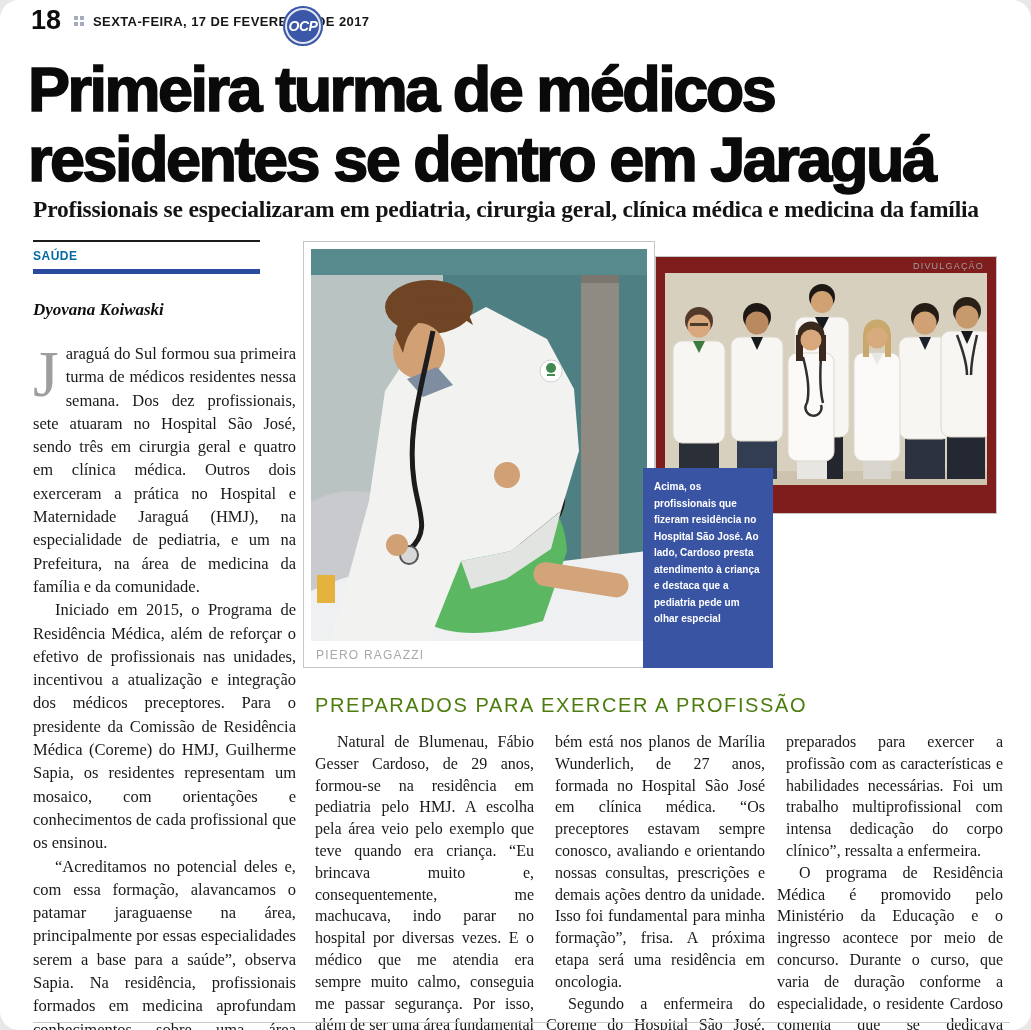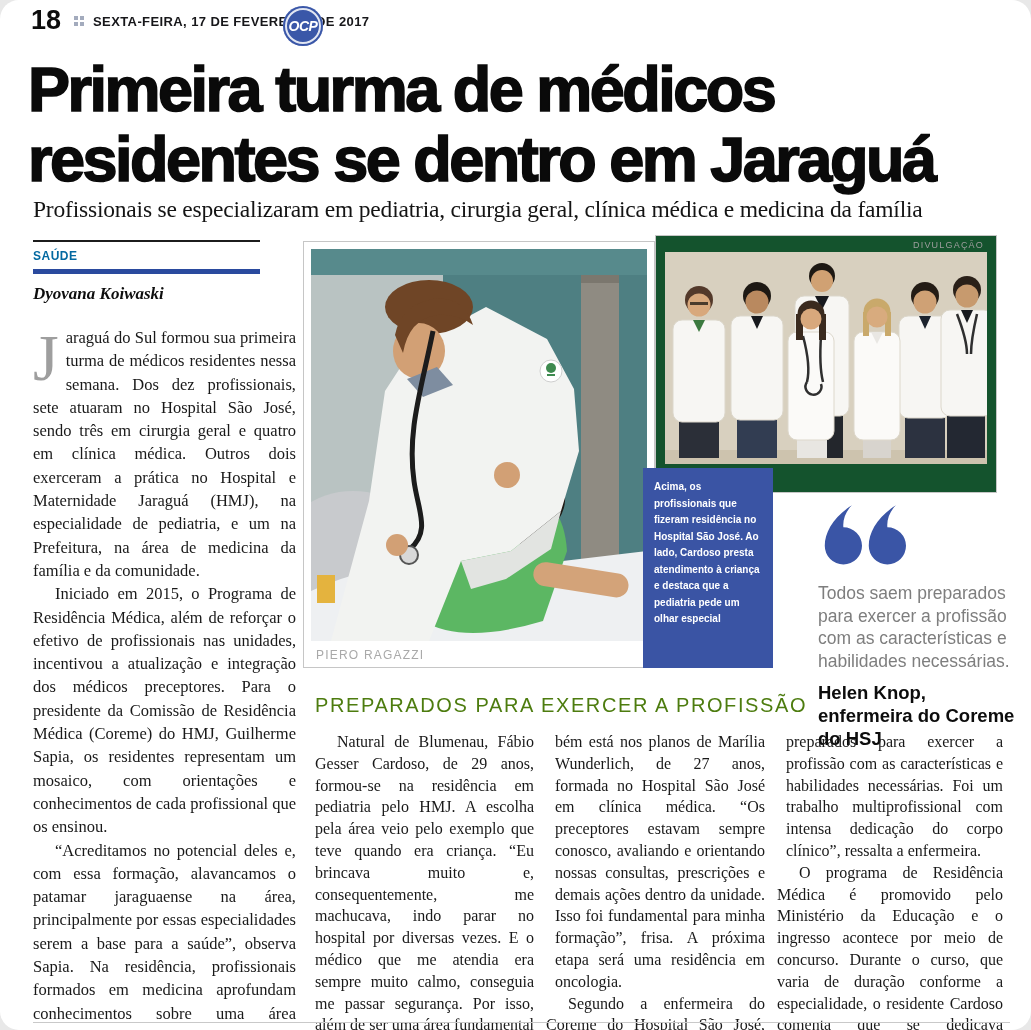--- a/index.html
+++ b/index.html
@@ -15,40 +15,40 @@
             letter-spacing:.4px;color:#17171a;}
   .ocp{left:247px;top:6px;width:40px;height:40px;border-radius:50%;background:#3a57a8;
        box-shadow:inset 0 0 0 2px #3a57a8, inset 0 0 0 4px rgba(255,255,255,.85);
        display:flex;align-items:center;justify-content:center;
        font-family:"Liberation Sans",sans-serif;font-weight:bold;font-style:italic;font-size:14px;color:#fff;letter-spacing:-.5px;margin-left:36px;}
 
   
   .headline{left:28px;top:54px;width:995px;font-family:"Liberation Sans",sans-serif;font-weight:bold;
             font-size:63px;line-height:70px;letter-spacing:-2.5px;color:#0a0a0a;
             -webkit-text-stroke:1.6px #0a0a0a;}
-  .subhead{left:33px;top:196px;width:980px;font-size:23.5px;color:#141414;letter-spacing:-.2px;}
+  .subhead{left:33px;top:196px;width:980px;font-size:23.5px;color:#141414;letter-spacing:-.2px;font-weight:bold;}
 
   
   .leftcol{left:33px;top:240px;width:263px;}
   .kick-rule{width:227px;height:2px;background:#1c1c1c;}
   .kicker{font-family:"Liberation Sans",sans-serif;font-weight:bold;font-size:12px;color:#0369a1;
           letter-spacing:.5px;margin:7px 0 6px 0;}
   .blue-rule{width:227px;height:5px;background:#2a4a9e;}
-  .byline{font-style:italic;font-weight:bold;font-size:17px;margin:10px 0 0 0;color:#0e0e0e;}
+  .byline{font-style:italic;font-weight:bold;font-size:17px;margin:26px 0 0 0;color:#0e0e0e;}
   .bodytext{margin-top:22px;font-size:16.5px;line-height:23.3px;text-align:justify;color:#191919;}
   .bodytext p{margin:0;text-indent:22px;}
   .bodytext p.first{text-indent:0;}
   .dropcap{float:left;font-size:66px;line-height:52px;color:#9e9e9e;padding:6px 7px 0 0;font-family:"Liberation Serif",serif;}
 
   
   .photo-main-box{left:303px;top:241px;width:352px;height:427px;border:1px solid #c6c6c6;background:#fff;box-sizing:border-box;}
   .photo-main-svg{position:absolute;left:7px;top:7px;}
   .credit-main{position:absolute;left:12px;bottom:5px;font-family:"Liberation Sans",sans-serif;font-size:12px;
                letter-spacing:1.2px;color:#a9a9a9;}
-  .photo-group-box{left:655px;top:235px;width:342px;height:258px;border:1px solid #c6c6c6;background:#14532d;box-sizing:border-box;}
+  .photo-group-box{left:655px;top:256px;width:342px;height:258px;border:1px solid #c6c6c6;background:#7f1d1d;box-sizing:border-box;}
   .credit-group{position:absolute;right:12px;top:4px;font-family:"Liberation Sans",sans-serif;font-size:9px;
                 letter-spacing:1.2px;color:#9d9d9d;}
   .photo-group-svg{position:absolute;left:9px;top:16px;}
 
   .caption-box{left:643px;top:468px;width:130px;height:200px;background:#3a54a4;box-sizing:border-box;
                padding:11px 9px 0 11px;font-family:"Liberation Sans",sans-serif;font-weight:bold;
                font-size:10px;line-height:16.5px;color:#ffffff;}
 
   
   .quote{left:818px;top:496px;width:198px;font-family:"Liberation Sans",sans-serif;}
@@ -193,28 +193,20 @@
           <circle cx="212" cy="60" r="13.5" fill="#c9a96b"></circle>
           <rect x="198" y="60" width="6" height="24" fill="#c9a96b"></rect>
           <rect x="220" y="60" width="6" height="24" fill="#c9a96b"></rect>
           <circle cx="212" cy="65" r="10.5" fill="#d8ab7e"></circle>
         </g>
     </svg>
   </div>
 
   <div class="abs caption-box">Acima, os profissionais que fizeram residência no Hospital São José. Ao lado, Cardoso presta atendimento à criança e destaca que a pediatria pede um olhar especial</div>
 
-  <div class="abs quote">
-    <svg class="quote-icon" viewBox="0 0 104 88">
-      <path d="M40,10 C18,24 8,42 8,58 a22,22 0 1,0 22,-22 c-1,-9 3,-19 10,-26 z" fill="#3a55a6"></path>
-      <path d="M92,10 C70,24 60,42 60,58 a22,22 0 1,0 22,-22 c-1,-9 3,-19 10,-26 z" fill="#3a55a6"></path>
-    </svg>
-    <div class="quote-text">Todos saem preparados para exercer a profissão com as características e habilidades necessárias.</div>
-    <div class="quote-attr">Helen Knop, enfermeira do Coreme do HSJ</div>
-  </div>
 
   <div class="abs subsection-title">PREPARADOS PARA EXERCER A PROFISSÃO</div>
 
   <div class="abs col col1">
     <p>Natural de Blumenau, Fábio Gesser Cardoso, de 29 anos, formou-se na residência em pediatria pelo HMJ. A escolha pela área veio pelo exemplo que teve quando era criança. “Eu brincava muito e, consequentemente, me machucava, indo parar no hospital por diversas vezes. E o médico que me atendia era sempre muito calmo, conseguia me passar segurança. Por isso, além de ser uma área fundamental com carência de profissionais, queria proporcionar esse mesmo sentimento aos meus pacientes. A pediatria pede um olhar especial”, observa Cardoso. Agora, ele pretende fazer uma especialização de endocrinologia.</p>
 
   </div>
   <div class="abs col col2">
     <p class="noindent">bém está nos planos de Marília Wunderlich, de 27 anos, formada no Hospital São José em clínica médica. “Os preceptores estavam sempre conosco, avaliando e orientando nossas consultas, prescrições e demais ações dentro da unidade. Isso foi fundamental para minha formação”, frisa. A próxima etapa será uma residência em oncologia.</p>
     <p>Segundo a enfermeira do Coreme do Hospital São José, Helen Furmann Knop, a presença dos residentes facilita e proporciona maior agilidade no fluxo de atendimento. “Criamos um vínculo com os alunos que se formaram agora e vamos sentir falta deles. Todos saem</p>

